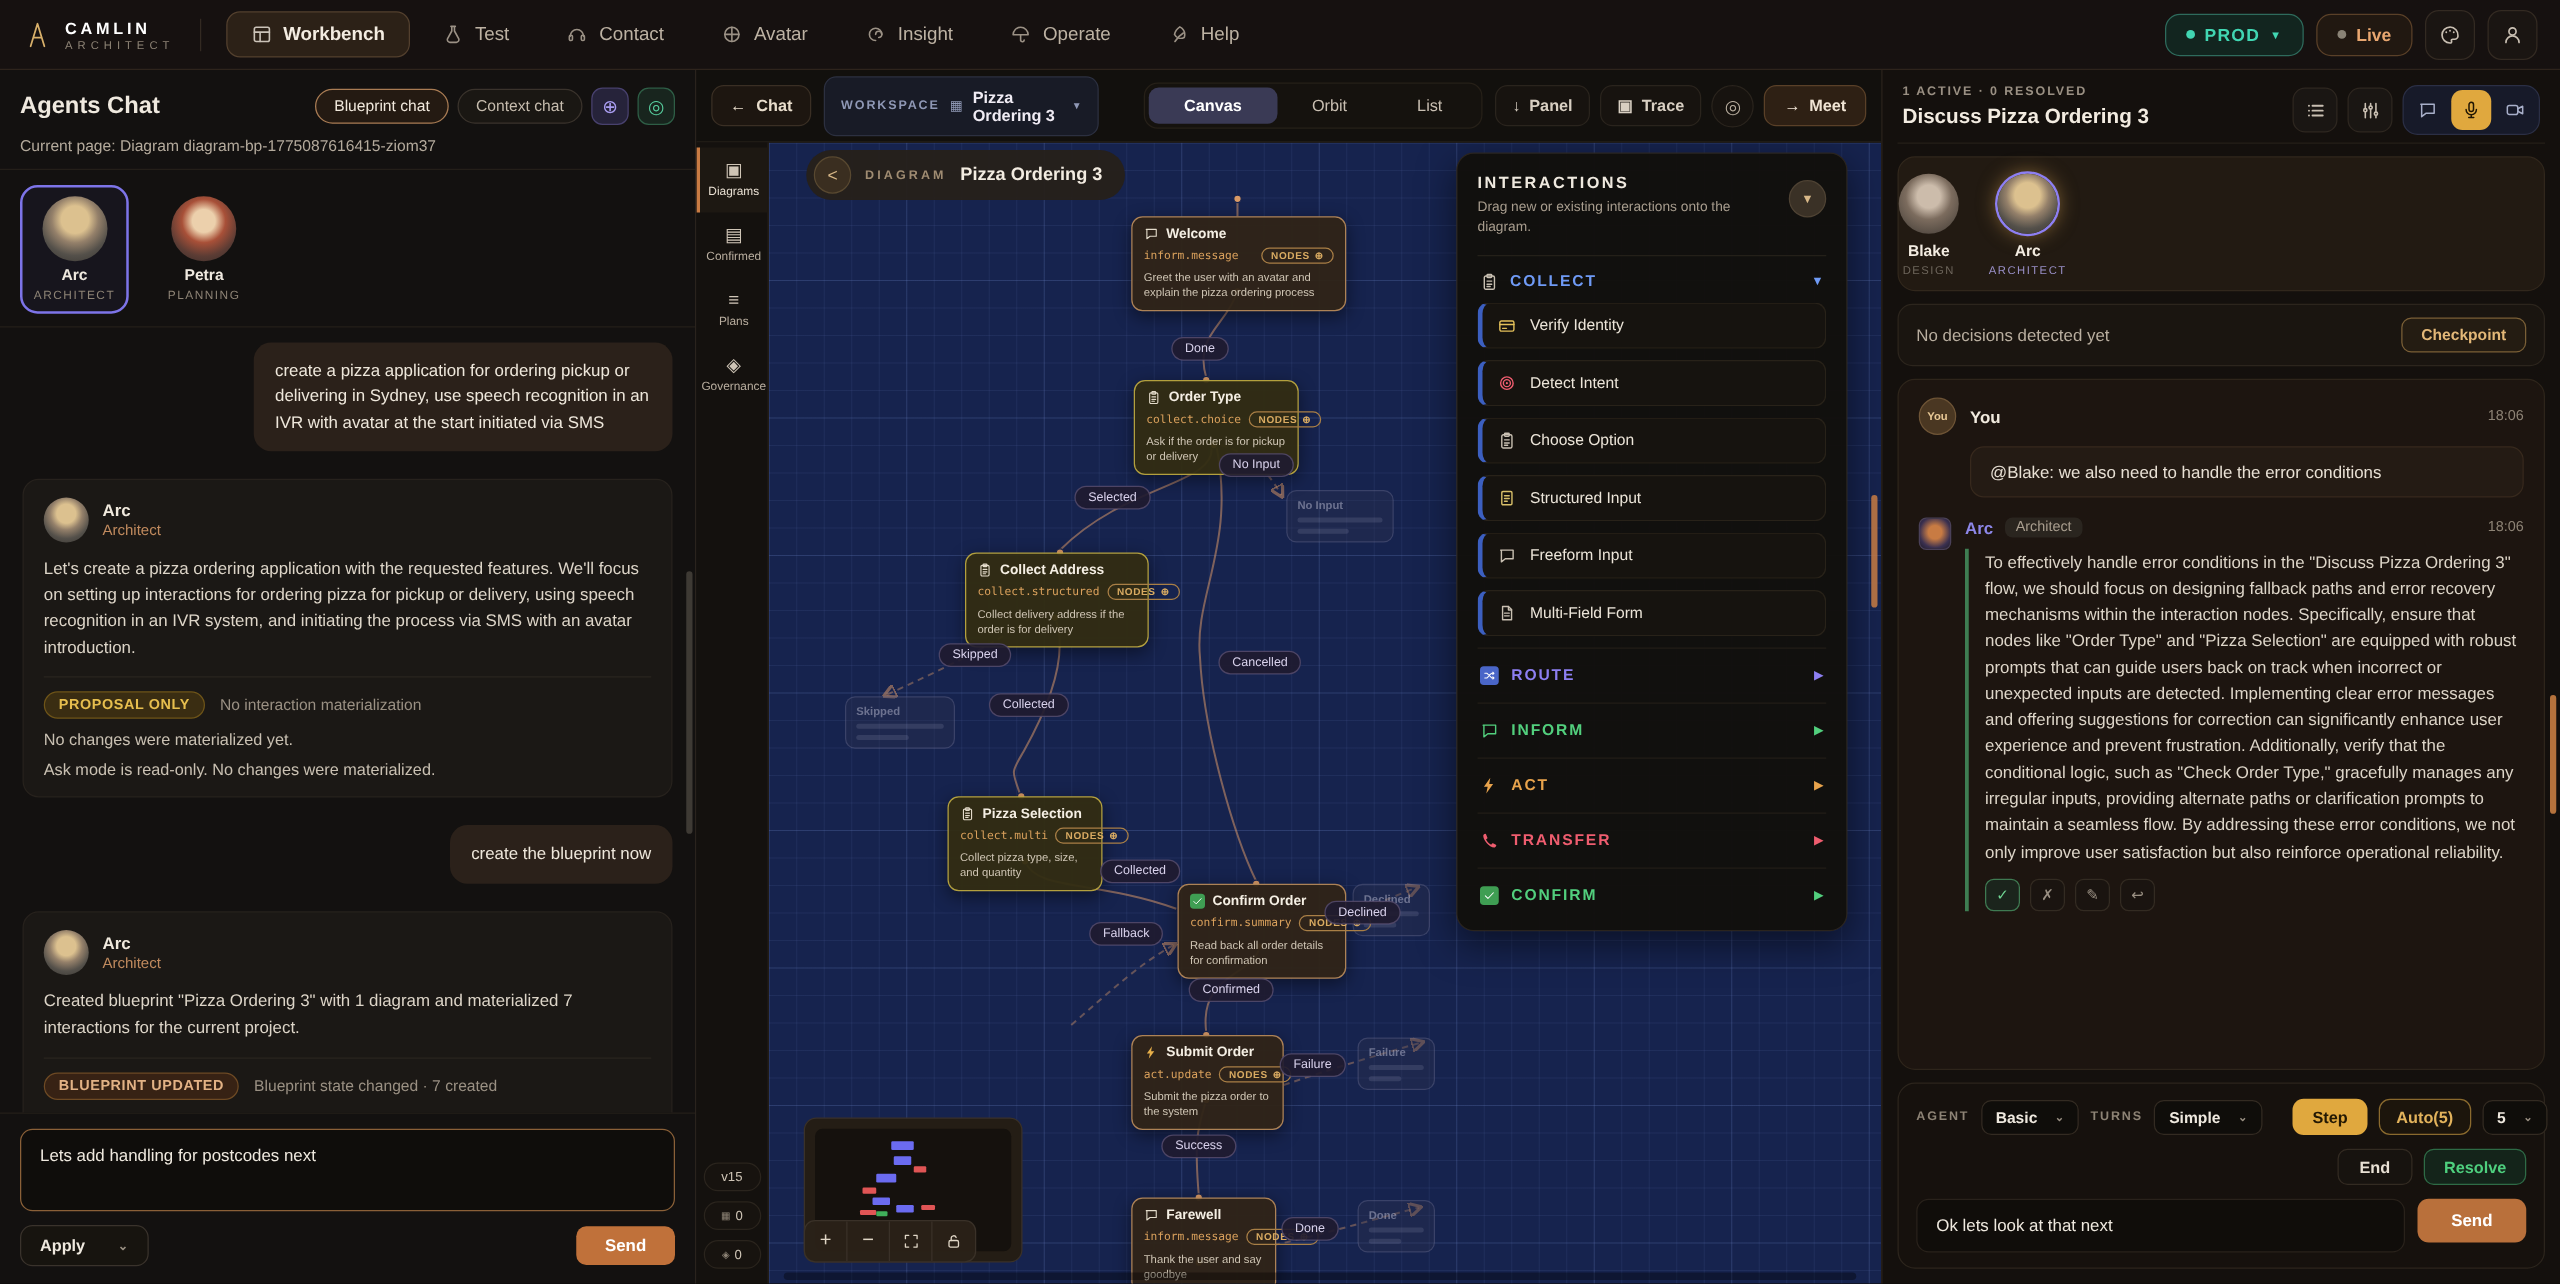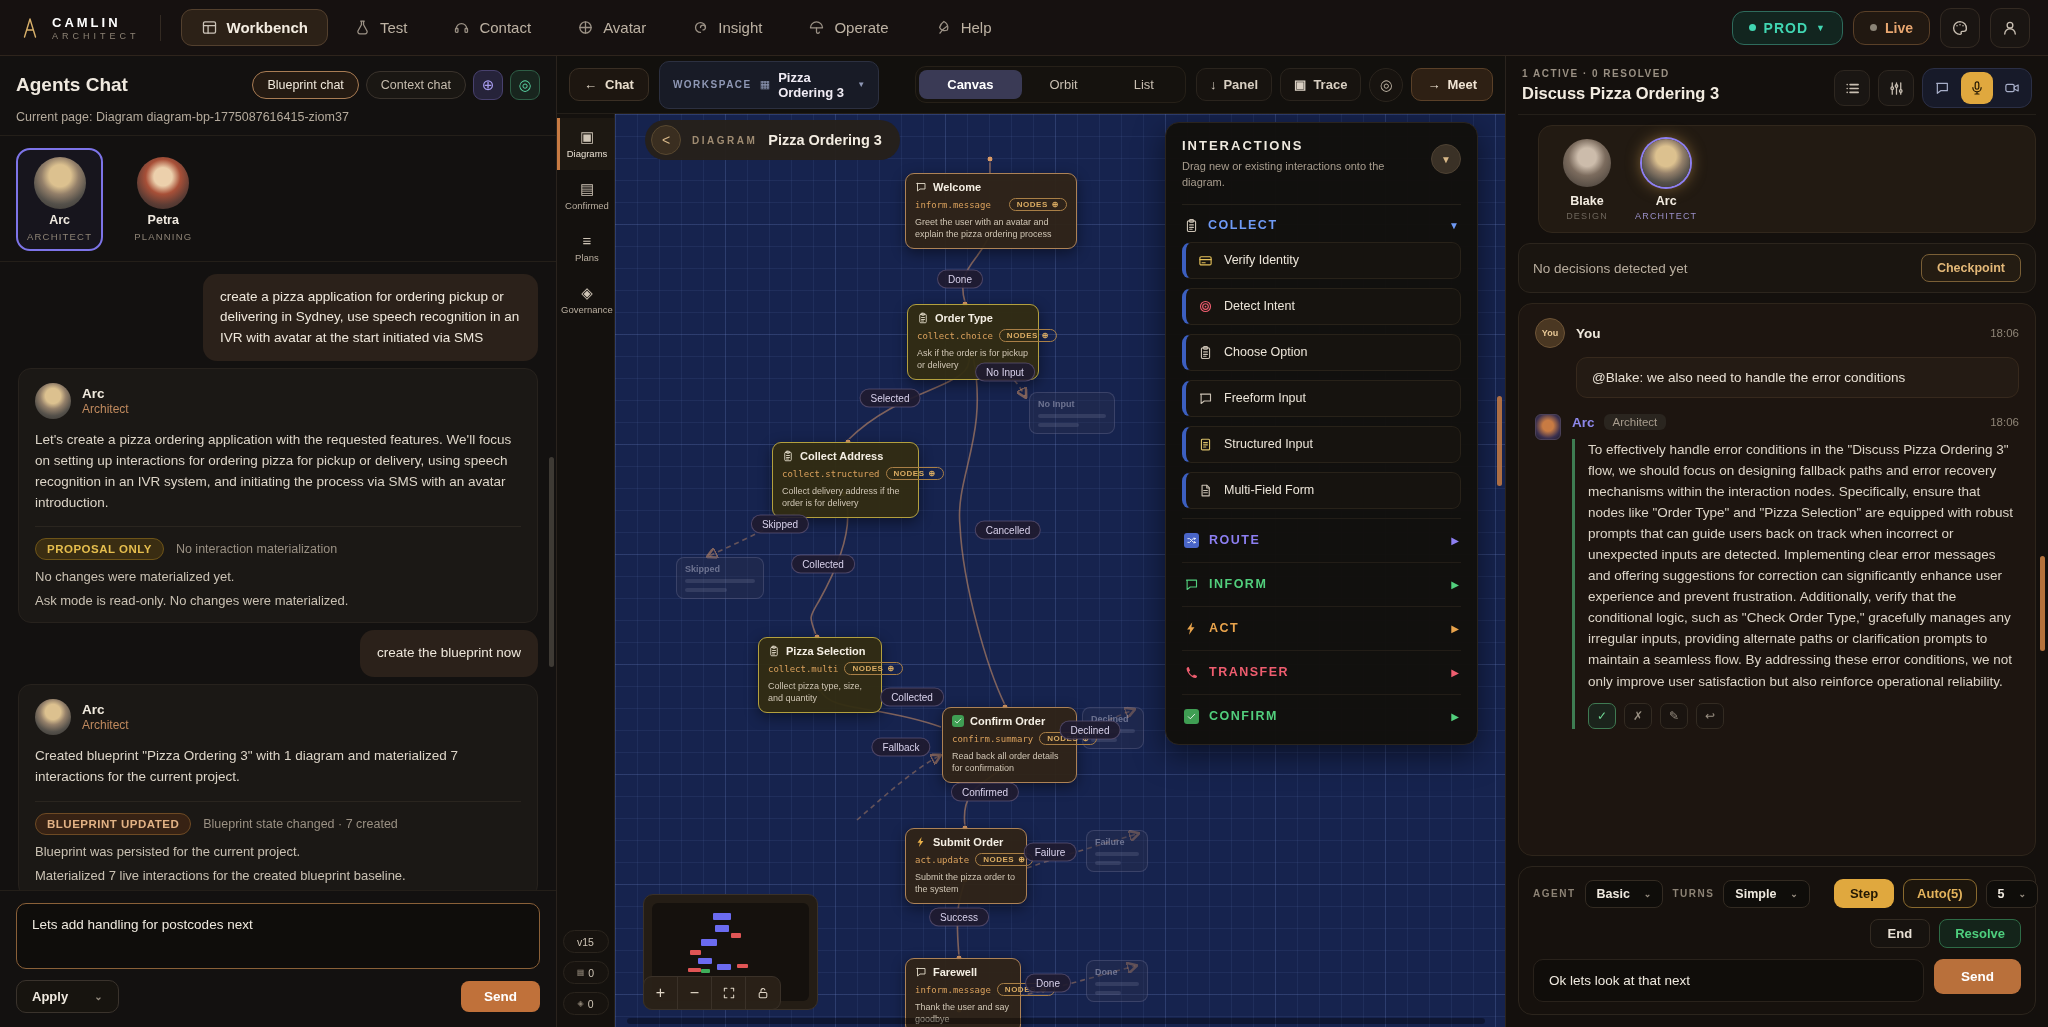--- a/index.html
+++ b/index.html
@@ -37,21 +37,21 @@
   .ap-sub { font-size:12.5px; color:#b4aa9c; padding:0 16px 11px; border-bottom:1px solid #241f19; }
   .ap-agents { display:flex; gap:20px; padding:12px 16px 10px; border-bottom:1px solid #241f19; }
   .agent { display:flex; flex-direction:column; align-items:center; gap:4px; padding:7px 9px; border:2px solid transparent; border-radius:14px; }
   .agent.active { border-color:#7d74e8; background:#17151d; }
   .avatar { width:52px; height:52px; border-radius:50%; background:#555; }
   .av-arc   { background:radial-gradient(circle at 50% 36%, #dcc18f 0 26%, #94806a 44%, #54504a 68%, #35322e 100%); }
   .av-petra { background:radial-gradient(circle at 50% 38%, #ecd0ac 0 22%, #a85038 42%, #5c3c34 68%, #302b29 100%); }
   .av-blake { background:radial-gradient(circle at 50% 38%, #ccbcab 0 24%, #7c6c5e 48%, #3c3732 100%); }
   .agent-name { font-size:12.5px; font-weight:bold; color:#efe9df; }
   .agent-role { font-size:9.5px; letter-spacing:1.2px; color:#8d8375; }
-  .ap-chat { flex:1; overflow:hidden; padding:12px 18px 6px; display:flex; flex-direction:column; gap:7px; position:relative; }
+  .ap-chat { flex:1; overflow:hidden; padding:12px 18px 6px; display:flex; flex-direction:column; gap:22px; position:relative; }
   .bub-user { align-self:flex-end; max-width:335px; background:#2b211a; border-radius:14px; padding:13px 17px; font-size:13.5px; line-height:1.5; color:#eee7db; }
   .card-agent { background:#1b1815; border:1px solid #27221d; border-radius:13px; padding:14px 16px; }
   .ca-head { display:flex; align-items:center; gap:11px; }
   .ca-head .avatar { width:36px; height:36px; }
   .ca-name { font-size:13.5px; font-weight:bold; color:#f0e9dd; }
   .ca-role { font-size:12px; color:#c08a5e; margin-top:1px; }
   .ca-body { font-size:13.5px; line-height:1.55; color:#ddd5c8; margin-top:11px; }
   .ca-div { border-top:1px solid #2a251f; margin:13px 0 11px; }
   .badge-row { display:flex; align-items:center; gap:12px; }
   .badge { font-size:11.5px; font-weight:bold; letter-spacing:.5px; padding:4px 11px; border-radius:999px; white-space:nowrap; }
@@ -168,21 +168,21 @@
   .mt-head { display:flex; align-items:flex-start; padding:2px 4px 6px; border-bottom:1px solid #241f19; }
   .mt-status { font-size:10px; font-weight:bold; letter-spacing:1.5px; color:#9a9083; }
   .mt-title { font-size:16.5px; font-weight:bold; color:#f3ece1; margin-top:5px; }
   .mt-icons { margin-left:auto; display:flex; align-items:center; gap:8px; }
   .mt-btn { width:36px; height:36px; border-radius:10px; border:1px solid #2e2720; background:#1a1613; color:#c9bfb2; display:flex; align-items:center; justify-content:center; }
   .mt-btn .ic { width:17px; height:17px; }
   .media-group { display:flex; align-items:center; gap:3px; background:#171a29; border:1px solid #2b2f45; border-radius:12px; padding:3px; }
   .media-btn { width:32px; height:32px; border-radius:9px; display:flex; align-items:center; justify-content:center; color:#a8afc9; }
   .media-btn .ic { width:16px; height:16px; }
   .media-btn.on { background:#e0a83e; color:#211603; }
-  .parts { display:flex; gap:24px; background:#221a12; border:1px solid #31271c; border-radius:14px; padding:13px 24px 11px;margin-left:20px; }
+  .parts { display:flex; gap:24px; background:#221a12; border:1px solid #31271c; border-radius:14px; padding:13px 0 11px; }
   .part { display:flex; flex-direction:column; align-items:center; gap:3px; }
   .part .avatar { width:48px; height:48px; }
   .part.active .avatar { box-shadow:0 0 0 2px #8d7ff2, 0 0 16px rgba(232,176,90,.55); }
   .pname { font-size:12.5px; font-weight:bold; color:#f3ece1; margin-top:4px; }
   .prole { font-size:9px; letter-spacing:1.2px; color:#6e665c; }
   .part.active .prole { color:#9a90c8; }
   .decisions { display:flex; align-items:center; background:#1a1510; border:1px solid #2c251d; border-radius:12px; padding:10px 14px; }
   .dec-text { font-size:13.5px; color:#b9ae9f; }
   .dec-btn { margin-left:auto; border:1px solid #7a5f36; border-radius:8px; padding:6px 15px; color:#e3b878; font-weight:bold; font-size:12.5px; background:#241c12; }
   .msgs { flex:1; background:#1d1510; border:1px solid #2e251b; border-radius:14px; padding:14px 16px; overflow:hidden; position:relative; }
@@ -770,30 +770,30 @@
           </svg>
           <span>Detect Intent</span>
         </div>
         <div class="pitem">
           <svg class="ic ic-clipboard">
             <use href="#i-clipboard"></use>
           </svg>
           <span>Choose Option</span>
         </div>
         <div class="pitem">
+          <svg class="ic ic-docpen">
+            <use href="#i-docpen"></use>
+          </svg>
+          <span>Structured Input</span>
+        </div>
+        <div class="pitem">
           <svg class="ic ic-chat">
             <use href="#i-chat"></use>
           </svg>
           <span>Freeform Input</span>
-        </div>
-        <div class="pitem">
-          <svg class="ic ic-docpen">
-            <use href="#i-docpen"></use>
-          </svg>
-          <span>Structured Input</span>
         </div>
         <div class="pitem">
           <svg class="ic ic-doc">
             <use href="#i-doc"></use>
           </svg>
           <span>Multi-Field Form</span>
         </div>
       <div class="psec" style="--c: #8d7ff2;">
           <svg class="ic ic-shuffle">
             <use href="#i-shuffle"></use>

